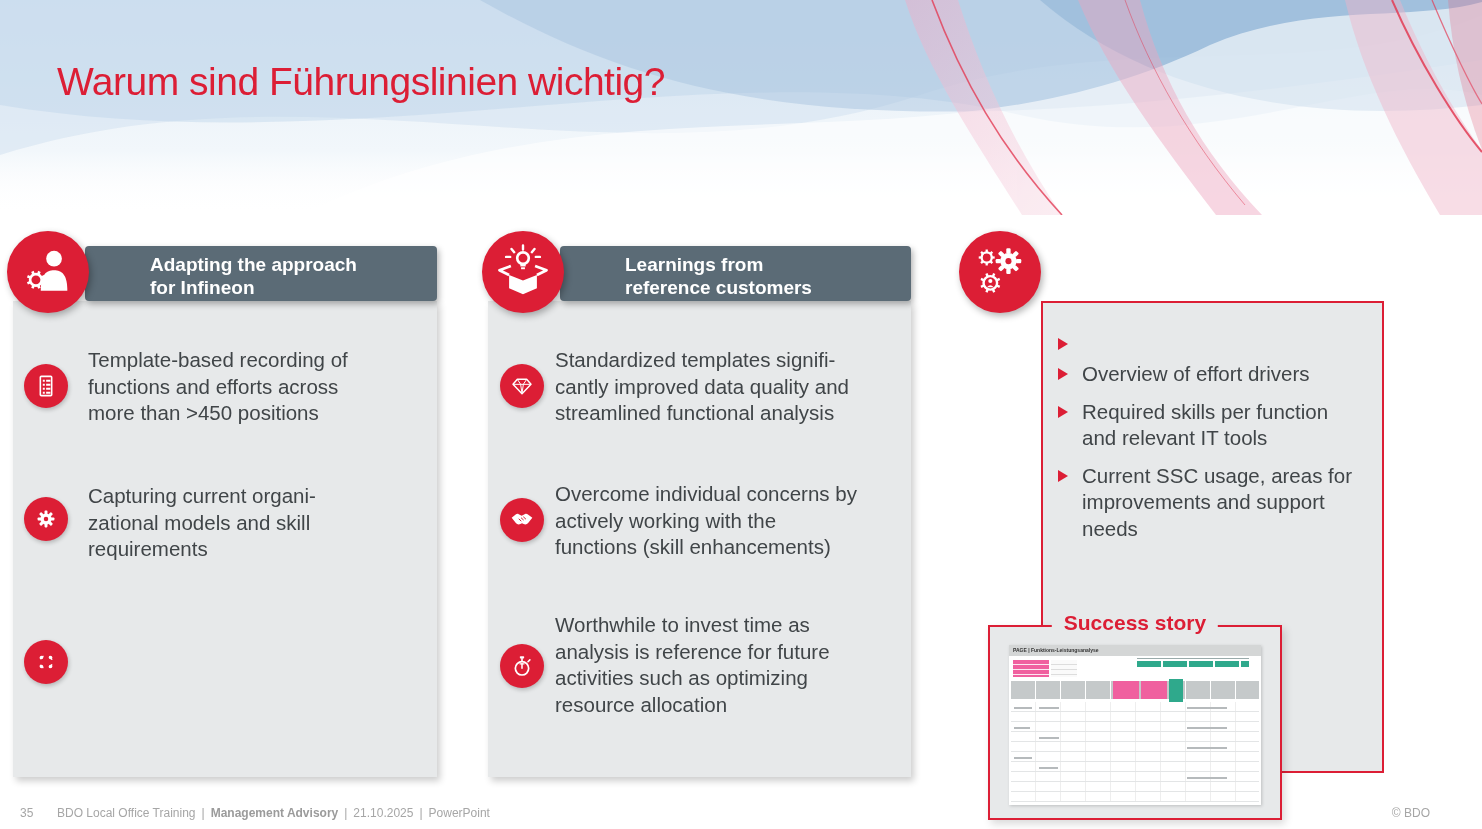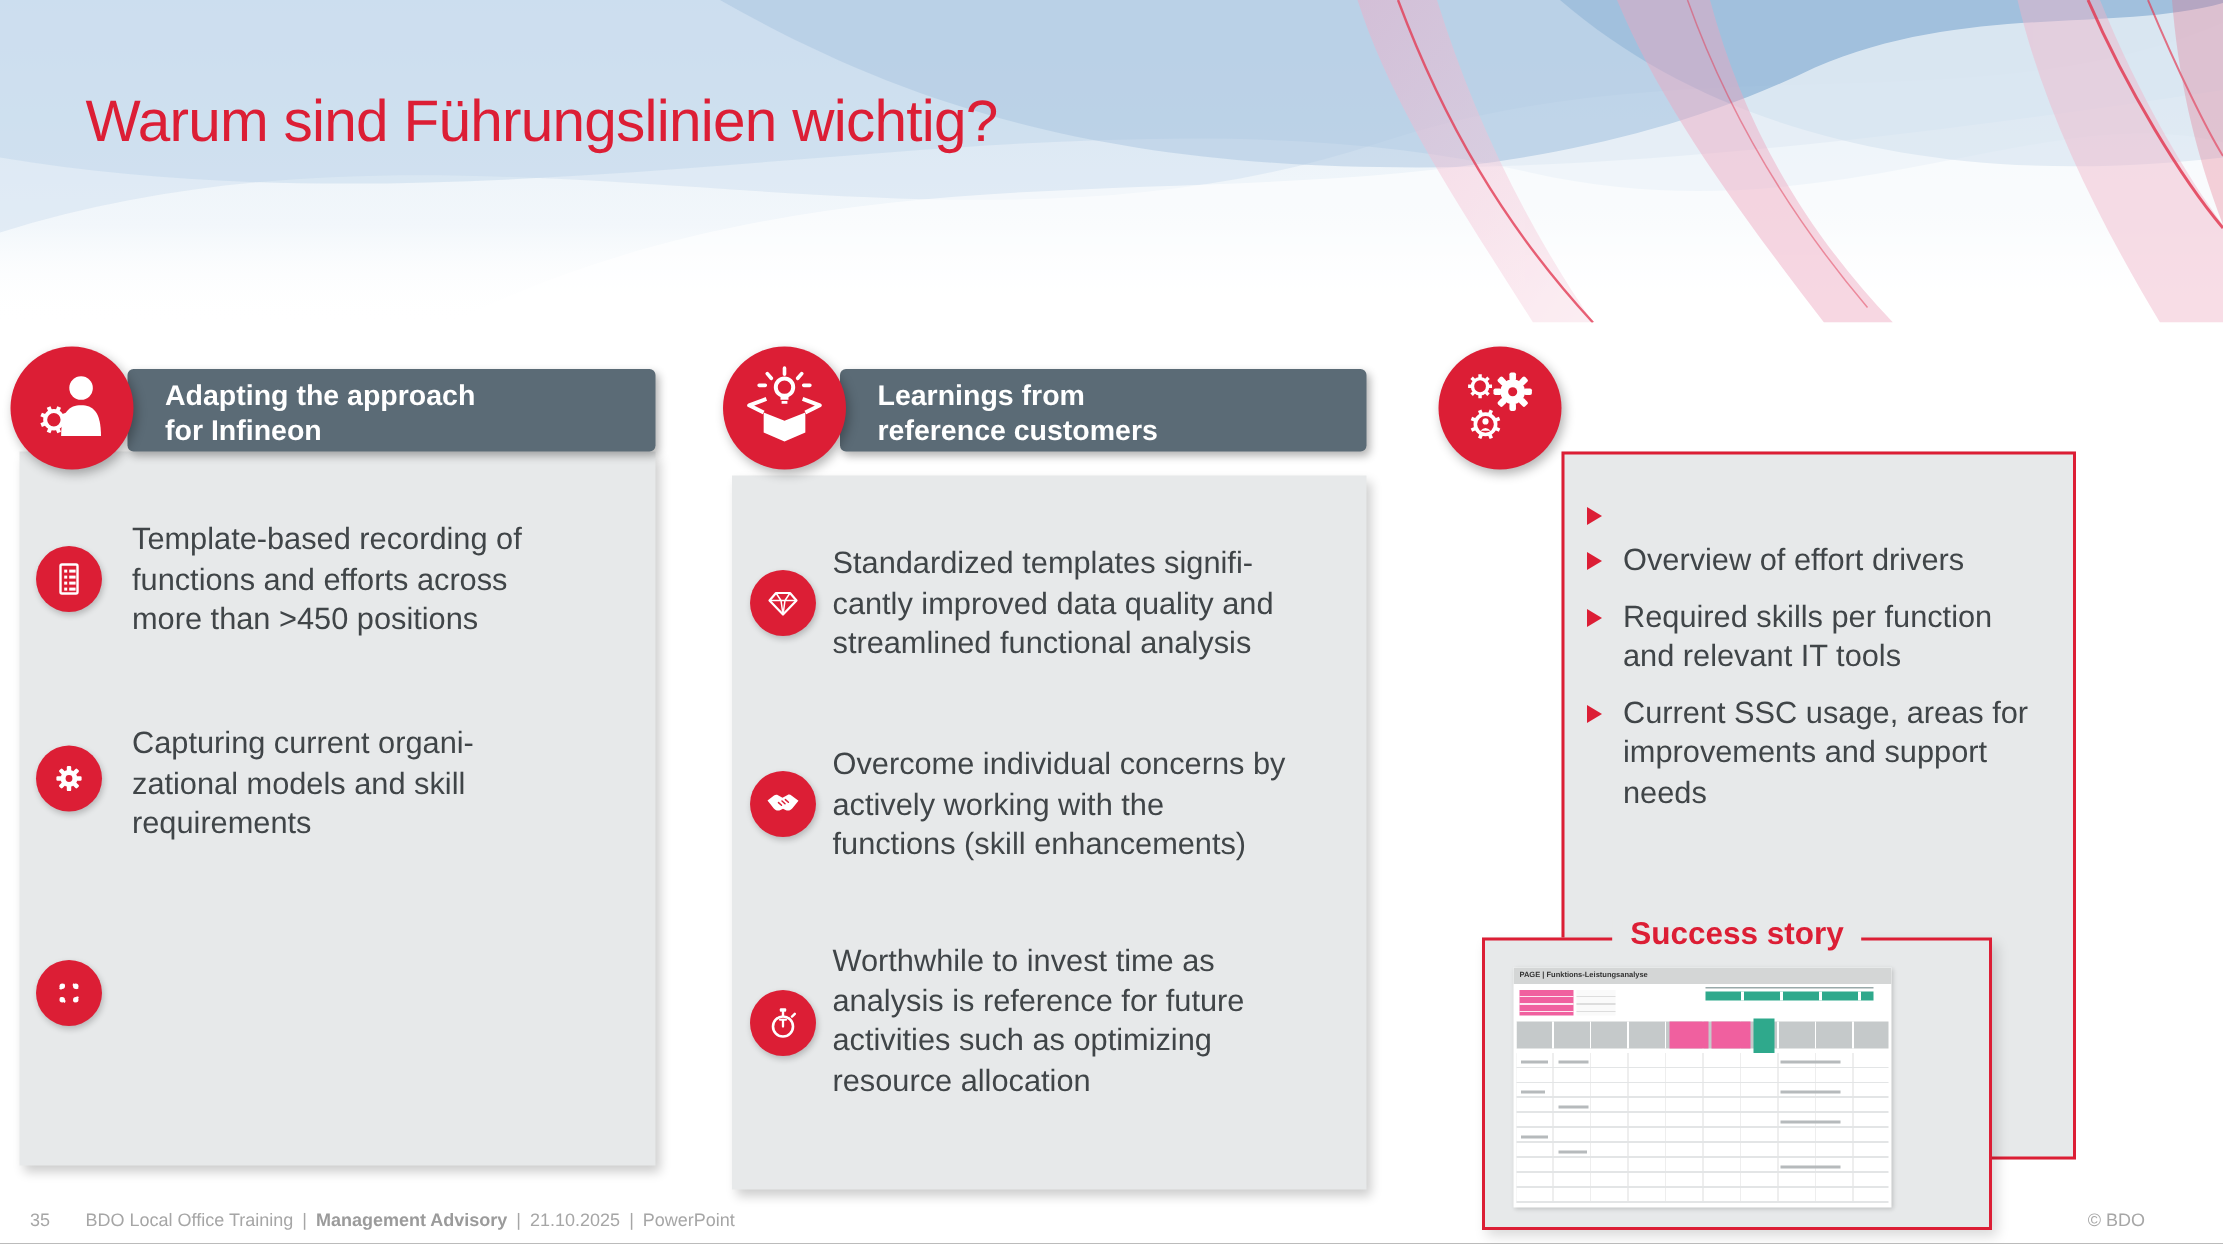--- a/index.html
+++ b/index.html
@@ -10,30 +10,30 @@
   .deco{position:absolute;left:0;top:0;width:1482px;height:215px;pointer-events:none;}
 
   
   .title{position:absolute;left:57px;top:60px;font-size:39px;font-weight:400;
          color:#DC1E35;letter-spacing:-0.5px;}
 
   
   .panel{position:absolute;top:301px;height:476px;background:#e7e9ea;
          box-shadow:3px 4px 7px rgba(0,0,0,0.20);}
   .panel.c1{left:13px;width:424px;}
-  .panel.c2{left:488px;width:423px;margin-top:16px;}
+  .panel.c2{left:488px;width:423px;}
   .panel.c3{left:1041px;top:301px;width:343px;height:472px;background:#e7e9ea;
             border:2px solid #DC1E35;box-shadow:none;box-sizing:border-box;}
 
   
   .banner{position:absolute;top:246px;height:55px;background:#5b6b76;border-radius:4px;
           color:#fff;font-weight:700;font-size:19px;line-height:23px;
           box-shadow:2px 3px 6px rgba(0,0,0,0.30);z-index:4;box-sizing:border-box;
           white-space:pre-line;padding:5px 0 0 25px;display:flex;align-items:center;}
-  .banner span{white-space:pre-line;}
+  .banner span{white-space:pre-line;margin-left:40px;}
   .banner.b1{left:85px;width:352px;}
   .banner.b2{left:560px;width:351px;}
   .banner.b3{left:1037px;width:347px;font-size:19.5px;}
 
   
   .hcircle{position:absolute;top:231px;width:82px;height:82px;border-radius:50%;
            background:#DC1E35;z-index:5;display:flex;align-items:center;justify-content:center;
            box-shadow:2px 3px 7px rgba(0,0,0,0.30);}
   .hcircle.h1{left:7px;}
   .hcircle.h2{left:482px;}
@@ -50,21 +50,21 @@
 
   
   .bullets{position:absolute;left:1058px;top:331px;width:312px;display:flex;
            flex-direction:column;gap:11px;z-index:4;}
   .bullet-row{display:flex;align-items:flex-start;}
   .tri{width:0;height:0;border-left:10px solid #DC1E35;border-top:6px solid transparent;
        border-bottom:6px solid transparent;margin:7px 14px 0 0;flex:0 0 auto;}
   .bullet-text{font-size:20.5px;line-height:26.5px;color:#404548;white-space:pre-line;}
 
   
-  .success{position:absolute;left:988px;top:625px;width:340px;height:195px;background:#e7e9ea;
+  .success{position:absolute;left:988px;top:625px;width:294px;height:195px;background:#e7e9ea;
            border:2px solid #DC1E35;box-sizing:border-box;z-index:6;
            box-shadow:3px 4px 8px rgba(0,0,0,0.15);}
   .success-label{position:absolute;top:-16px;left:50%;transform:translateX(-50%);
                  background:#e7e9ea;padding:0 12px;color:#DC1E35;font-weight:700;
                  font-size:21px;white-space:nowrap;}
   .sheet{position:absolute;left:19px;top:18px;width:252px;height:160px;background:#fff;
          box-shadow:1px 1px 3px rgba(0,0,0,0.18);overflow:hidden;}
   .sheet-titlebar{position:absolute;left:0;top:0;right:0;height:11px;background:#d4d6d6;
                   font-size:5px;font-weight:700;color:#333;line-height:11px;padding-left:4px;
                   white-space:nowrap;overflow:hidden;}

